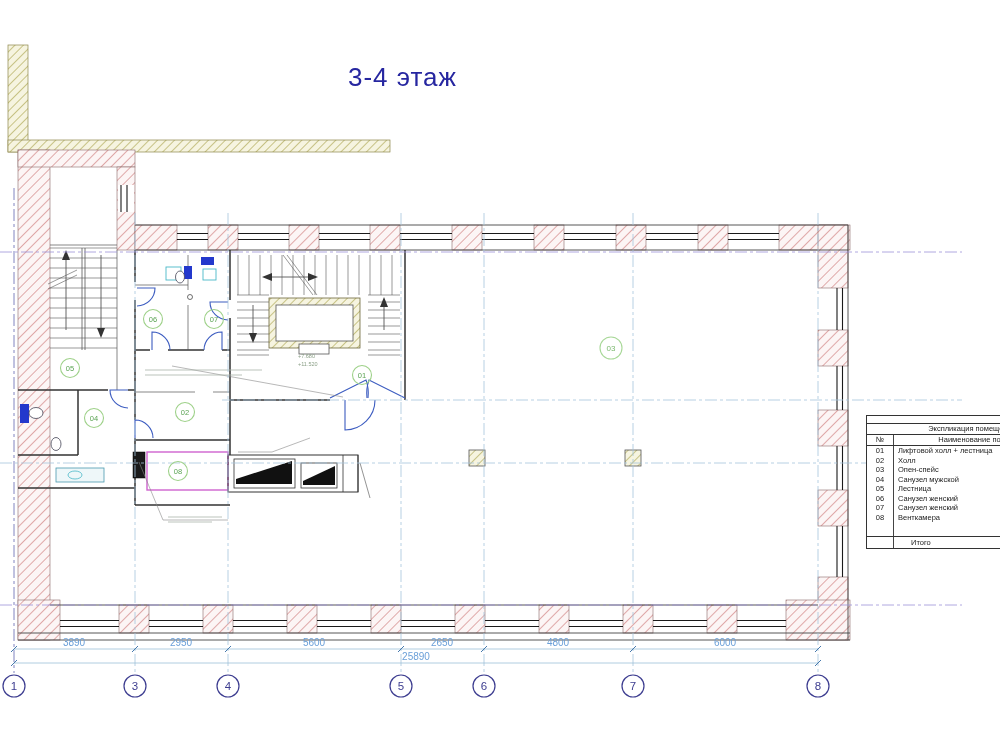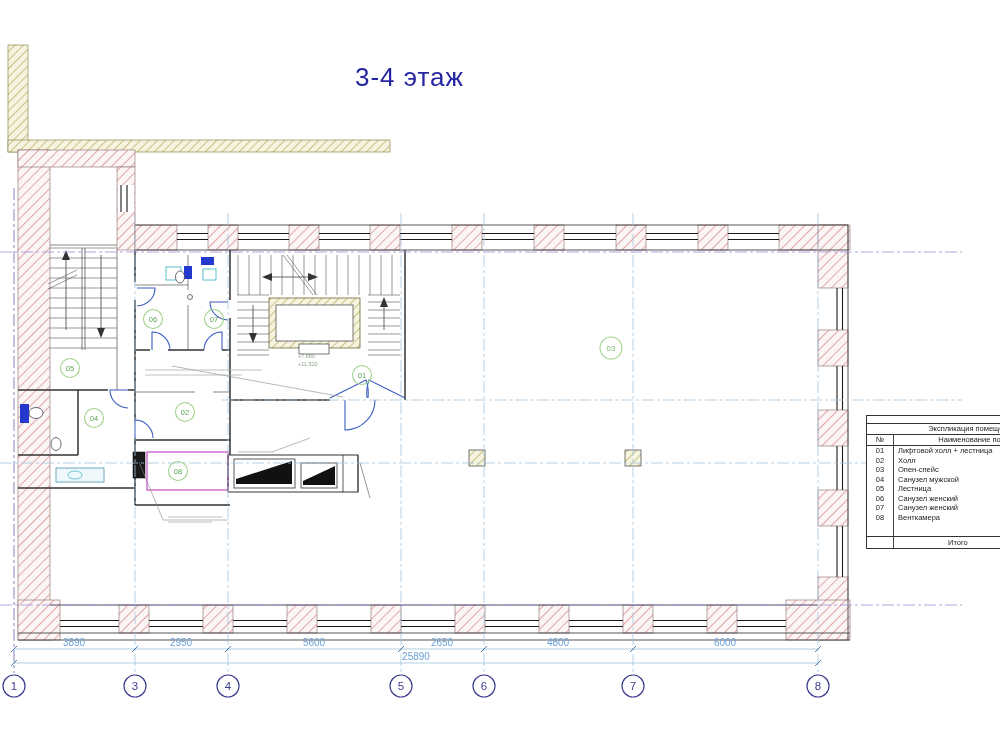--- a/index.html
+++ b/index.html
@@ -1,38 +1,38 @@
 <!DOCTYPE html>
 <html><head>
 <meta charset="utf-8">
 <style>
   html,body{margin:0;padding:0;background:#fff;}
   #stage{position:relative;width:1000px;height:750px;overflow:hidden;background:#fff;
          font-family:"Liberation Sans",sans-serif;}
   #plan-title{position:absolute;left:348px;top:62px;font-size:26px;font-weight:500;
-              letter-spacing:1px;color:#2626a0;margin-left:7px;}
+              letter-spacing:1px;color:#2626a0;}
   svg text{font-family:"Liberation Sans",sans-serif;}
   .t-dim{font-size:10px;fill:#6a9fd8;}
   .t-ax{font-size:11.5px;fill:#3d3d90;}
   .t-room{font-size:7.5px;fill:#5aa352;}
   .t-room3{font-size:8px;fill:#7ab86e;}
   .t-lvl{font-size:5.5px;fill:#8a9f86;}
   
   #legend{position:absolute;left:866px;top:415px;width:210px;background:#fff;
           border:1px solid #333;font-size:7.5px;color:#222;}
   #legend .strip{height:7px;border-bottom:1px solid #333;}
   #legend .hdr{height:10px;line-height:10px;text-align:center;border-bottom:1px solid #333;}
   #legend .cols{display:flex;height:10px;line-height:10px;border-bottom:1.5px solid #333;}
   #legend .body{position:relative;height:90px;}
   #legend .coldiv{position:absolute;left:26px;top:0;bottom:0;width:0;border-left:1px solid #444;}
   #legend .lgrow{display:flex;height:9.5px;line-height:9.5px;}
   #legend .c-no{width:26px;text-align:center;flex:none;}
   #legend .c-name{flex:1;padding-left:5px;}
   #legend .foot{position:relative;height:11px;line-height:11px;border-top:1px solid #333;}
-  #legend .foot span{margin-left:81px;}
+  #legend .foot span{margin-left:44px;}
 </style>
 </head>
 <body>
 
 <div id="stage">
 
   <div id="plan-title">3-4 этаж</div>
 
   <svg width="1000" height="750" viewBox="0 0 1000 750">
     <defs>

